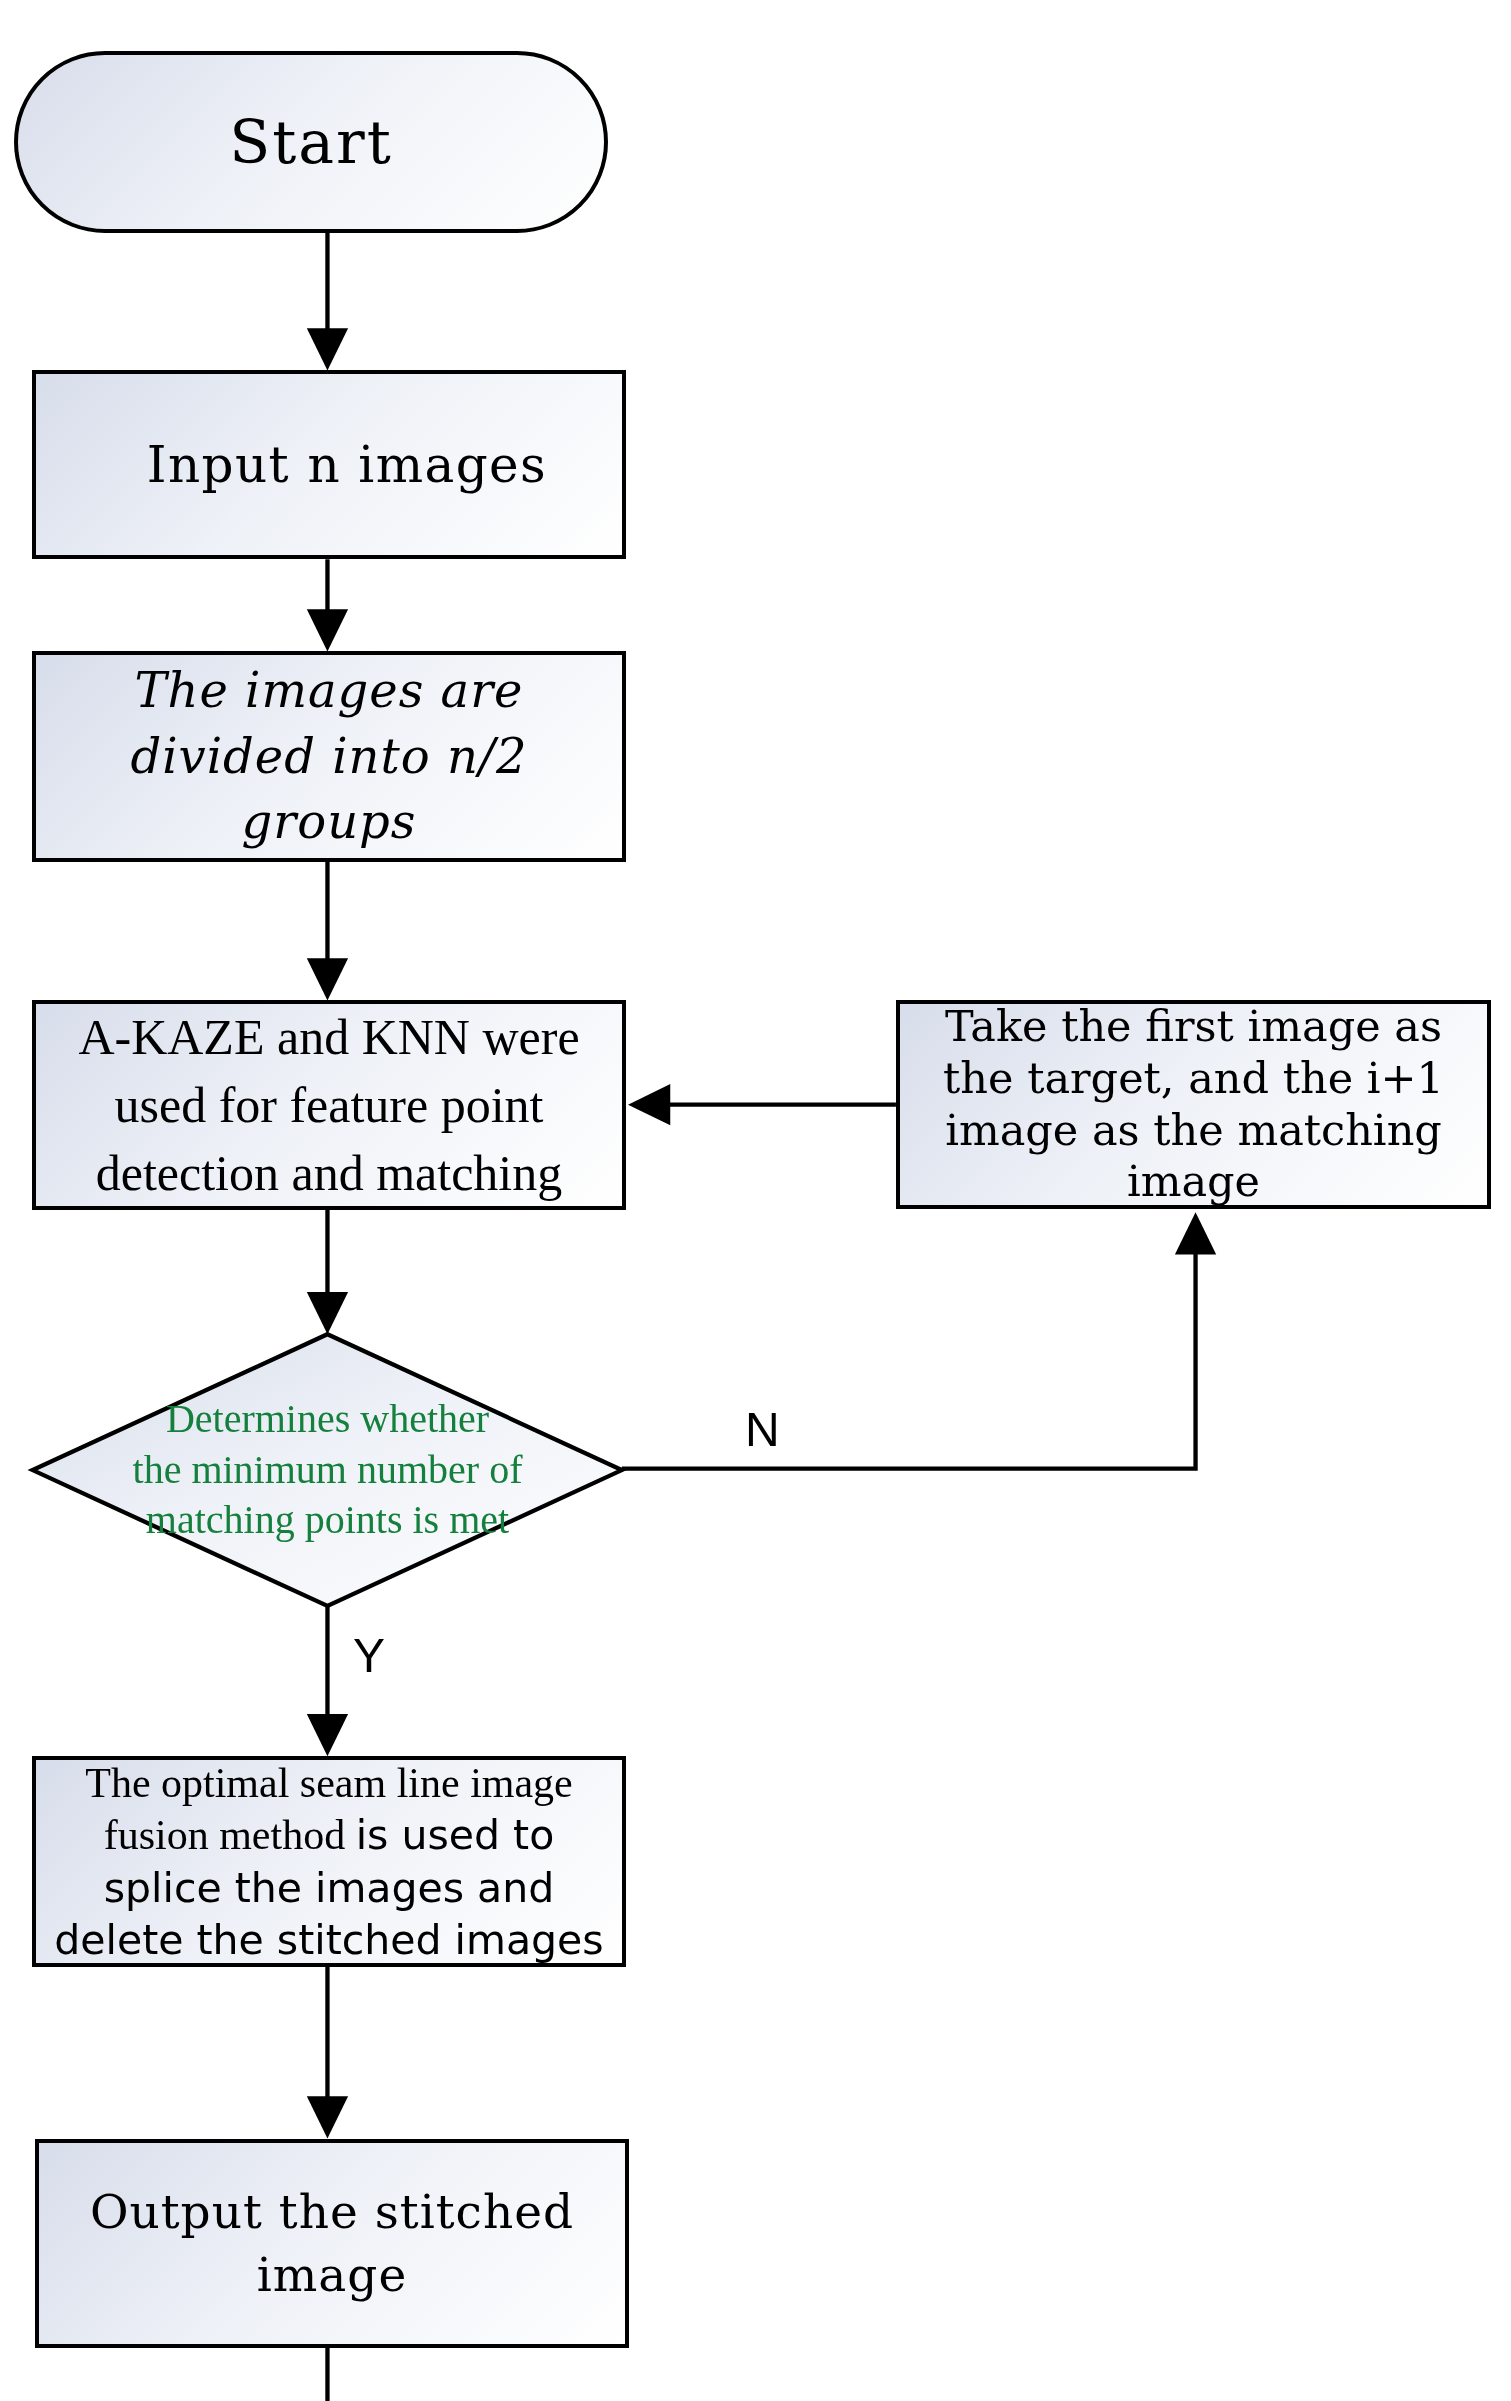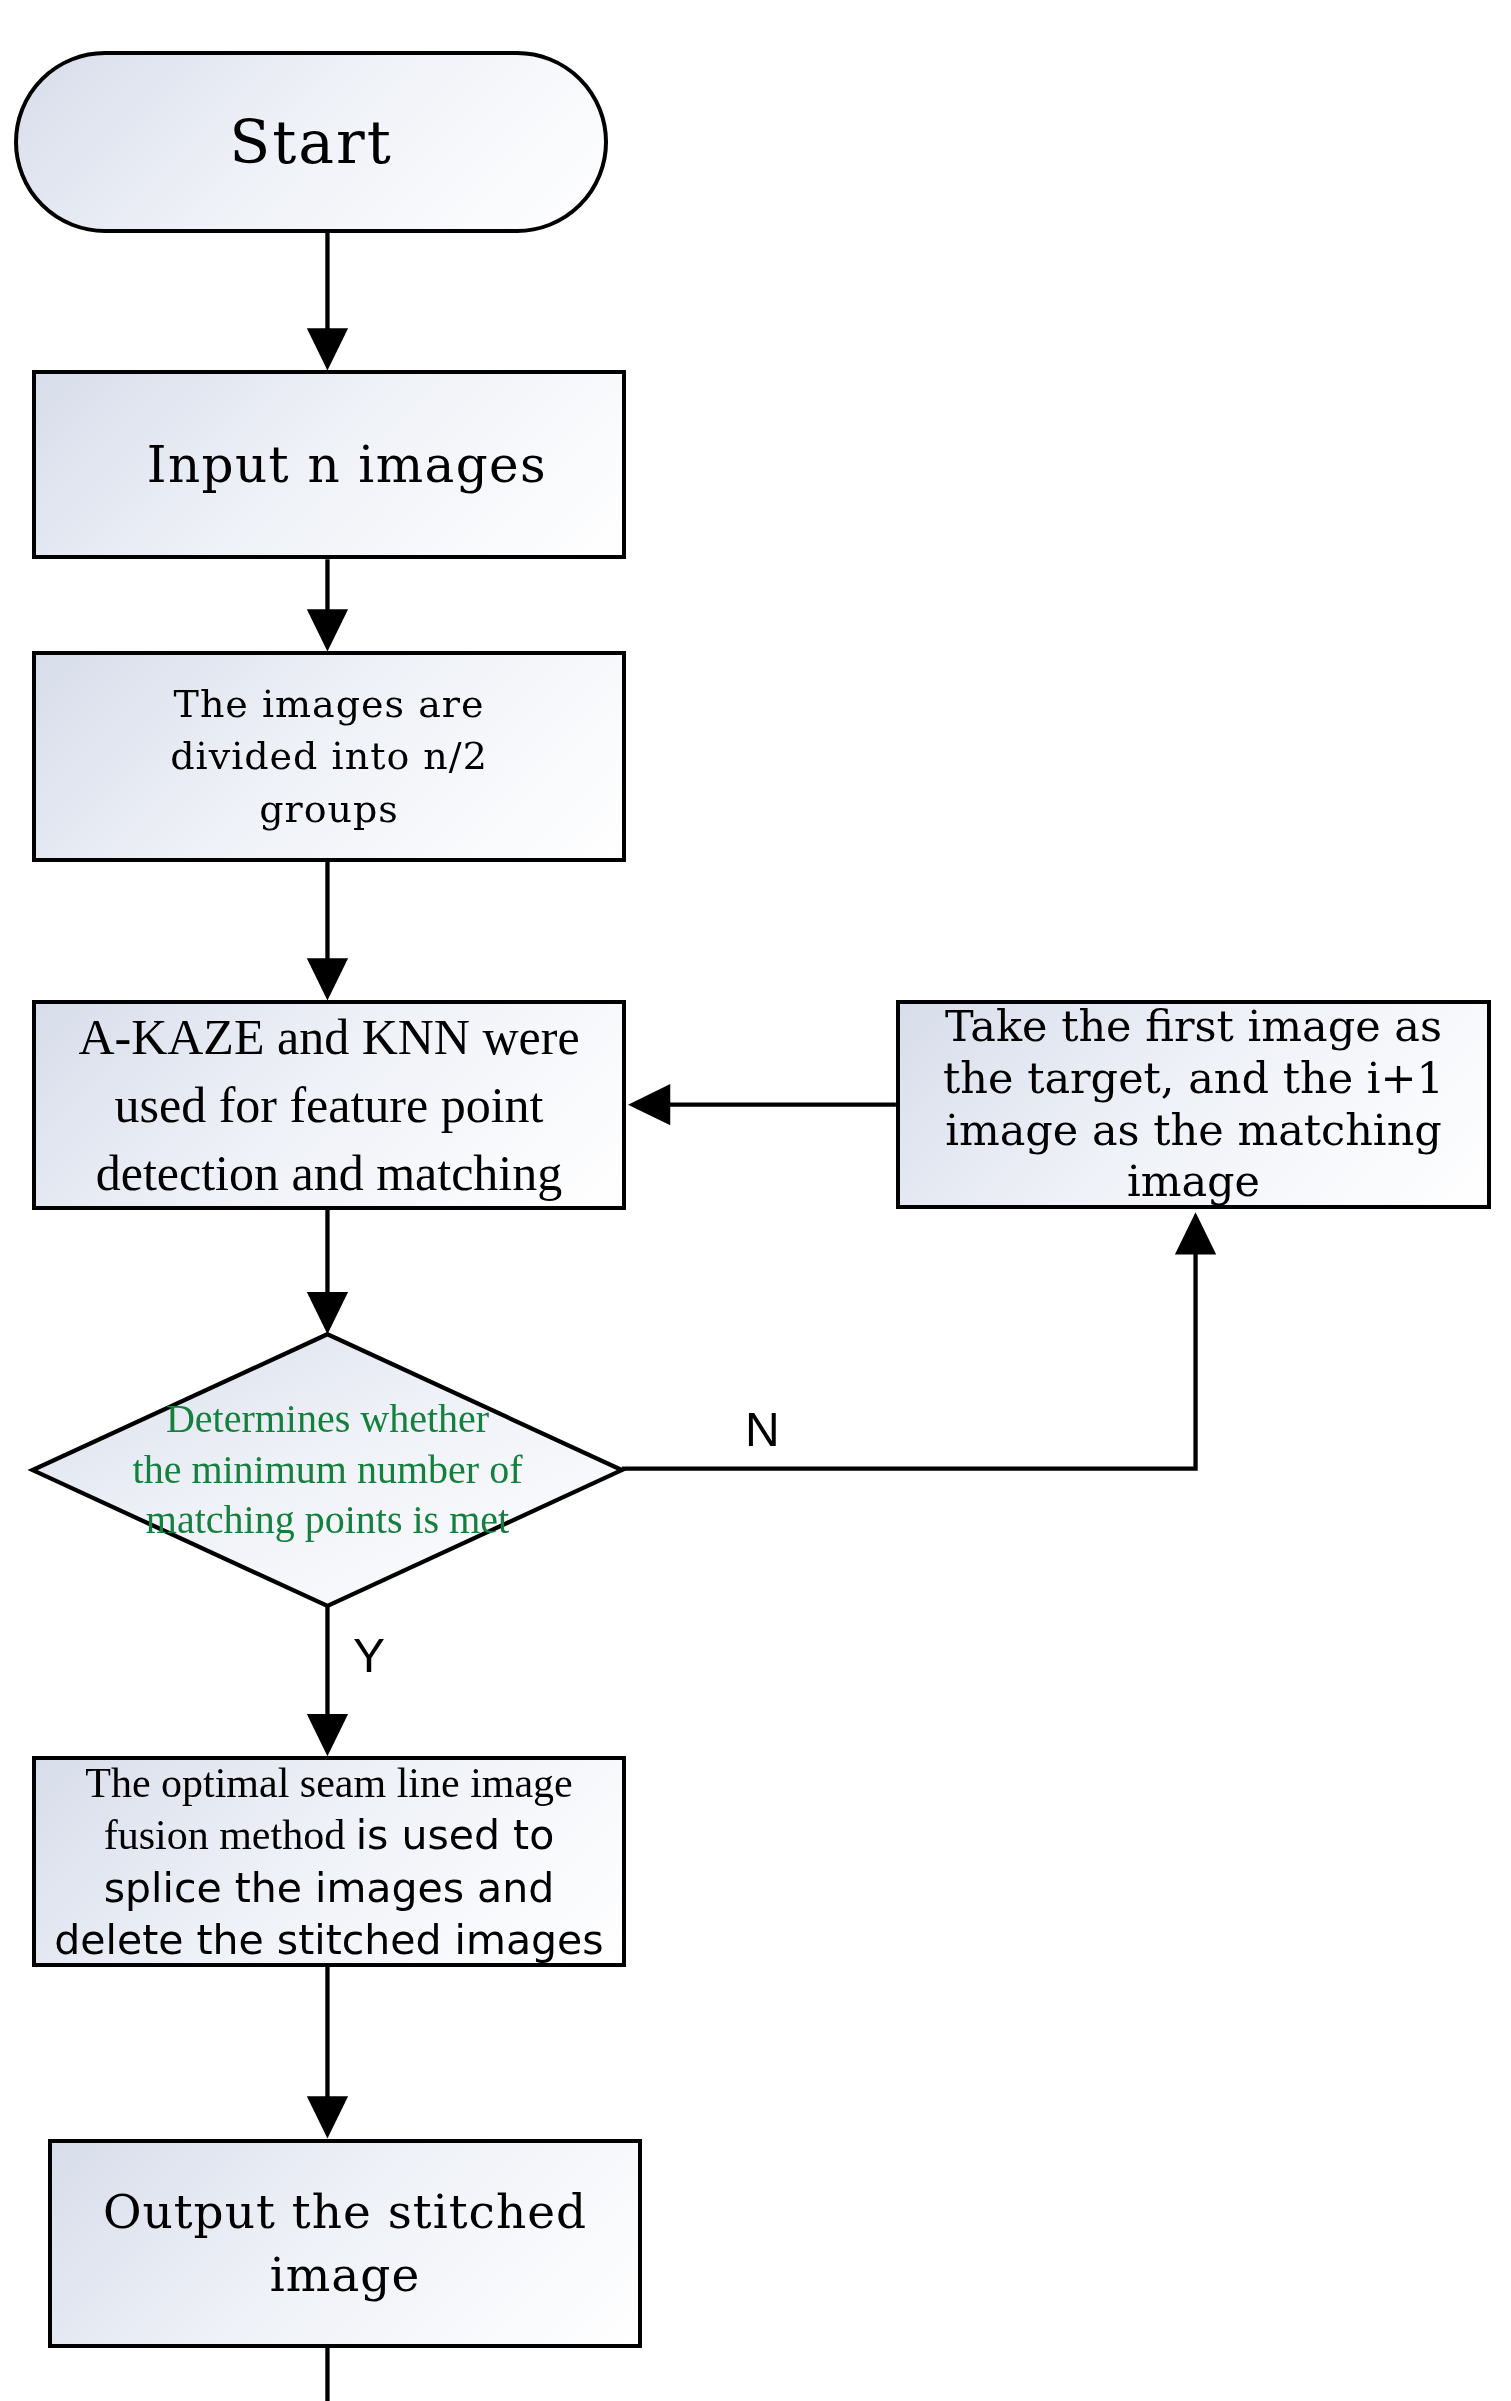--- a/index.html
+++ b/index.html
@@ -13,21 +13,21 @@
     display:flex;flex-direction:column;align-items:center;justify-content:center;
     text-align:center;color:#000;
   }
   .stadium{border-radius:96px;}
   .serif-wide{font-family:"DejaVu Serif", serif;}
   .serif-narrow{font-family:"Liberation Serif", serif;}
   .sans{font-family:"DejaVu Sans", sans-serif;}
 
   .start-label{font-size:60px;letter-spacing:1.9px;}
   .input-label{font-size:50px;letter-spacing:1.4px;}
-  .divide-label{font-size:38px;line-height:1.37;letter-spacing:1px;}
+  .divide-label{font-size:48px;line-height:1.37;letter-spacing:1px;font-style:italic;}
   .akaze-label{font-size:50px;line-height:1.36;}
   .take-label{font-size:43px;line-height:1.2;}
   .decision-label{font-size:40px;line-height:1.26;}
   .fusion-label{font-size:42px;line-height:1.24;}
   .fusion-label .sans{font-size:41px;}
   .output-label{font-size:47px;line-height:1.32;letter-spacing:1px;}
 
   .edge-label{
     position:absolute;font-family:"Liberation Sans", sans-serif;
     font-size:48px;color:#000;line-height:1;
@@ -131,21 +131,21 @@
       </div>
       <div>
         <span class="sans">splice the images and</span>
       </div>
       <div>
         <span class="sans">delete the stitched images</span>
       </div>
     </div>
   </div>
 
-  <div class="node" style="left:48px;top:2139px;width:594px;height:209px;">
+  <div class="node" style="left:35px;top:2139px;width:594px;height:209px;">
     <div class="serif-wide output-label">
       <div>Output the stitched</div>
       <div>image</div>
     </div>
   </div>
 
 </div>
 
 
 </body></html>

